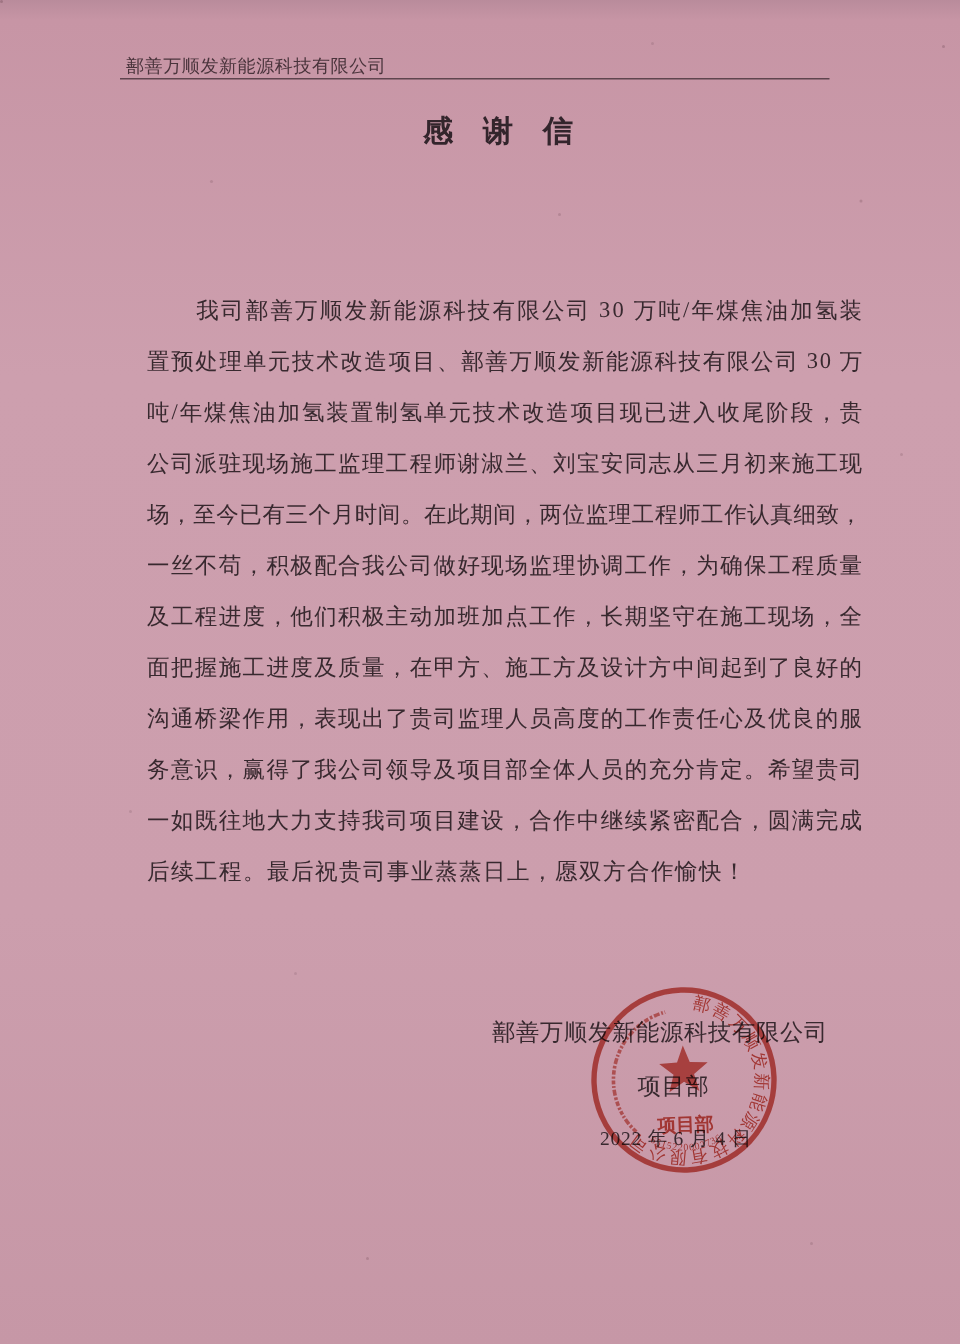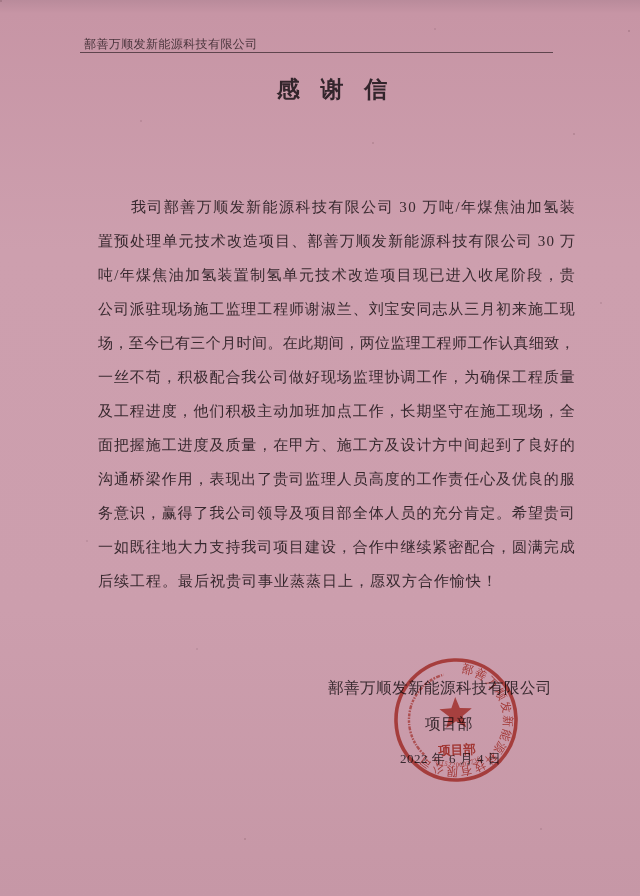--- a/index.html
+++ b/index.html
@@ -21,21 +21,21 @@
     position:absolute;left:84px;top:36px;font-size:12px;letter-spacing:.4px;
     color:#4a343c;
   }
   .hdr-rule{
     position:absolute;left:80px;top:52px;width:473px;height:0;
     border-top:1.6px solid #5f454e;
   }
   .doc-title{
     position:absolute;left:0;top:74px;width:640px;text-align:center;
     padding-left:30px;box-sizing:border-box;
-    font-size:23px;font-weight:bold;color:#33252c;letter-spacing:6px;word-spacing:3px;
+    font-size:20px;font-weight:bold;color:#33252c;letter-spacing:6px;word-spacing:3px;
   }
   .salutation{
     position:absolute;left:98px;top:148px;font-size:16px;color:#38292f;letter-spacing:.8px;
   }
   .body-block{position:absolute;left:98px;top:190px;width:477px;color:#38292f;}
   .jline{
     display:flex;justify-content:space-between;align-items:center;
     width:477px;height:34px;font-size:15px;white-space:pre;
   }
   .jline.last{justify-content:flex-start;letter-spacing:1px;}

